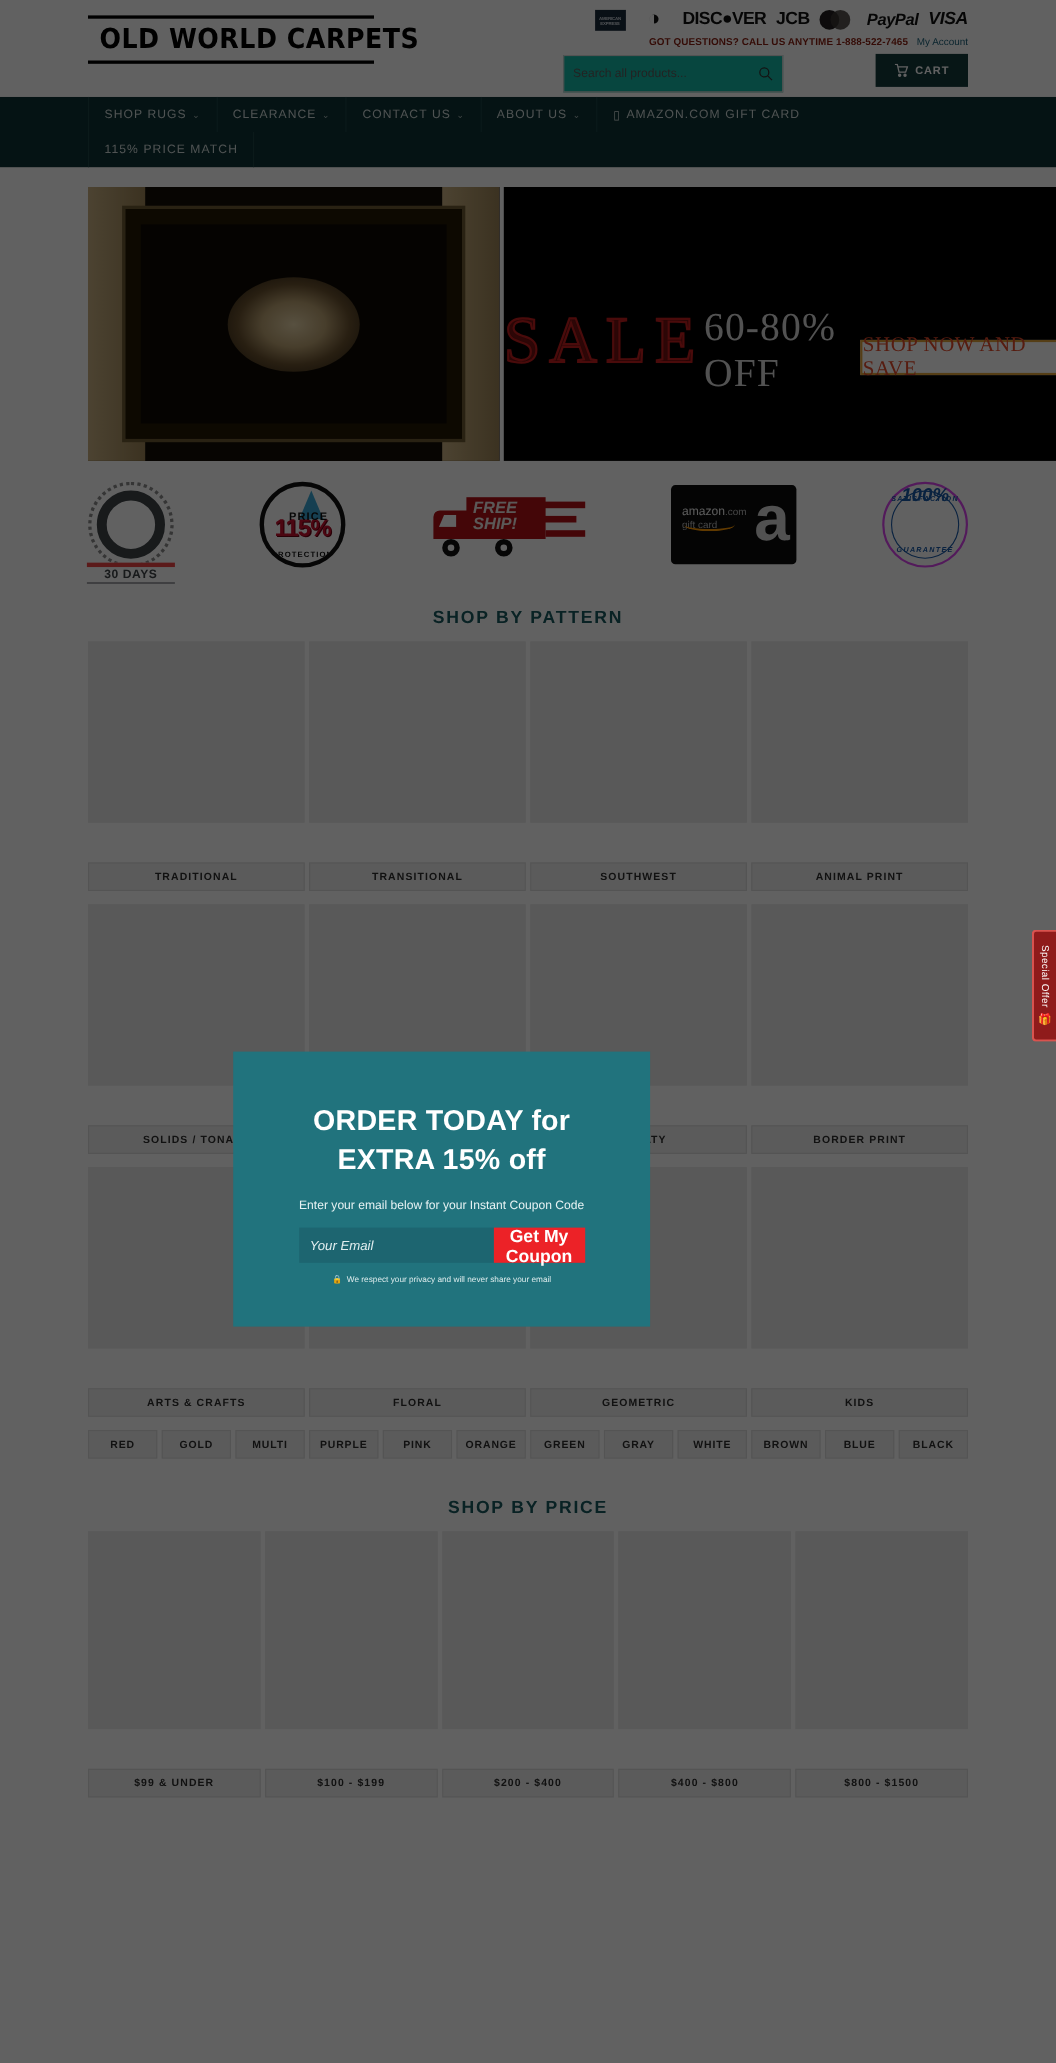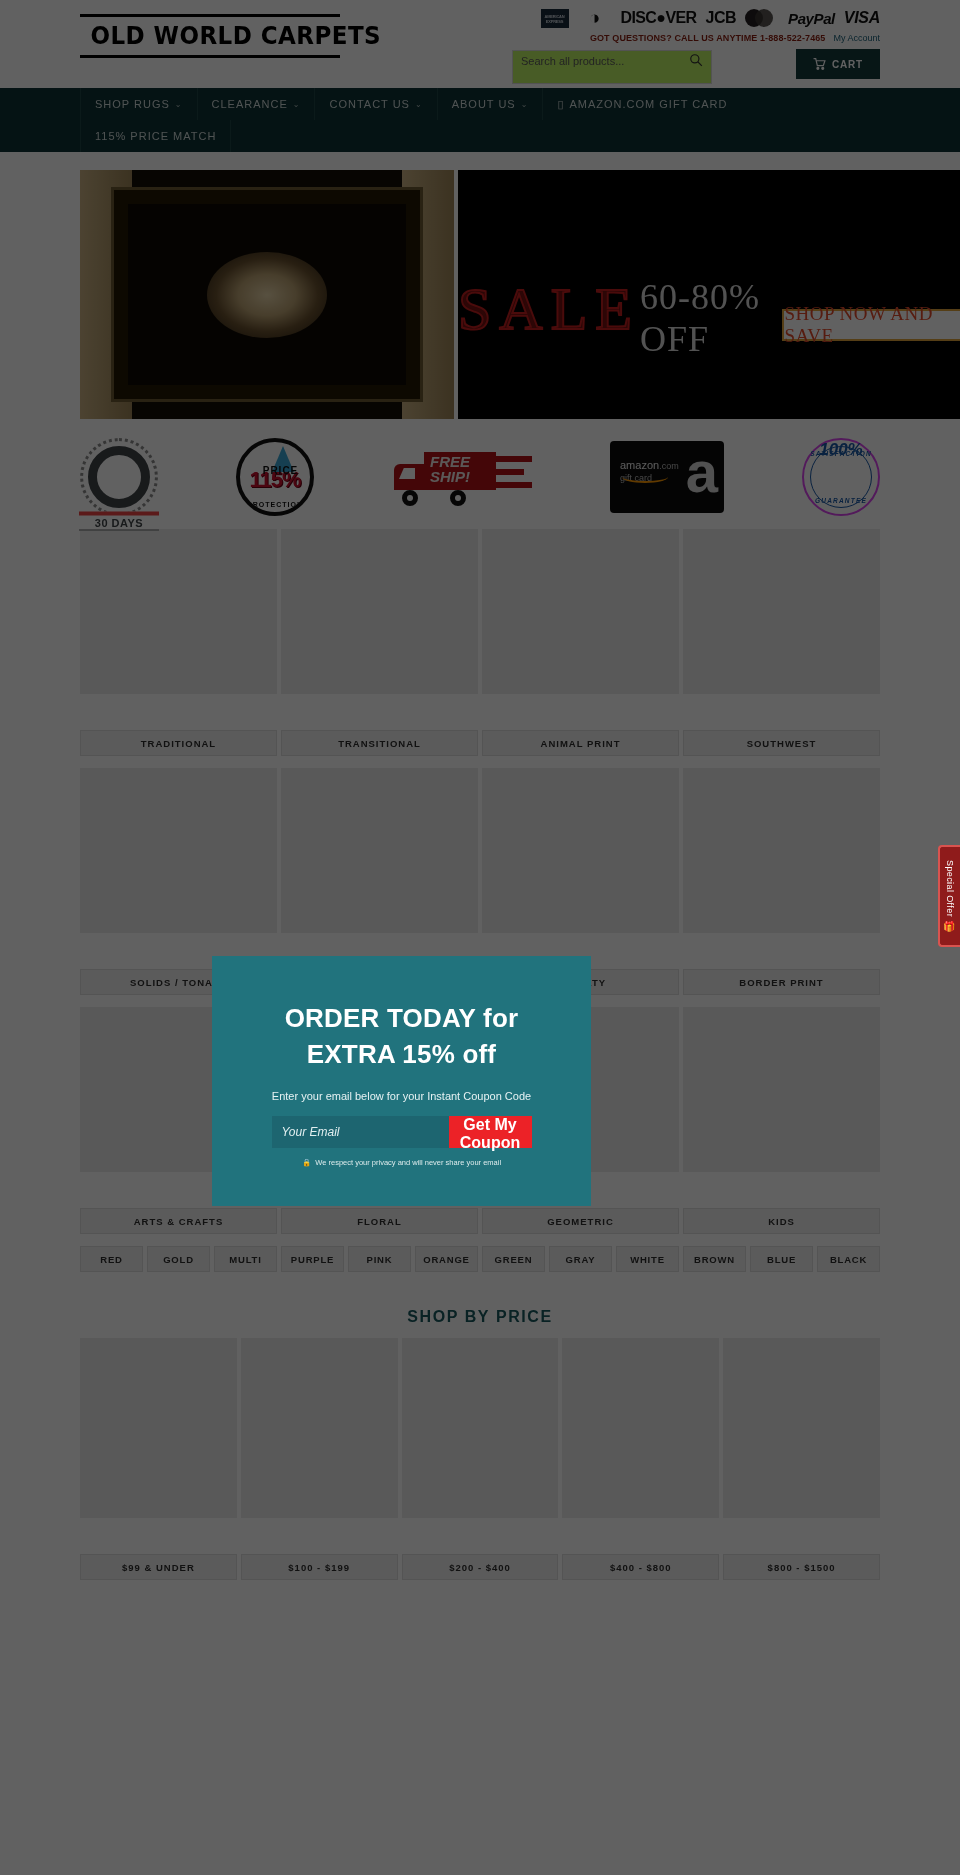--- a/index.html
+++ b/index.html
@@ -114,23 +114,23 @@
     text-decoration: none;
   }
 
   .search-wrap {
     position: absolute;
     right: 168px;
     top: 50px;
     width: 200px;
     height: 28px;
     border: 1px solid #d9d9d9;
-    background: #bef264;
-    display: flex;
-    align-items: flex-end;
+    background: #14b8a6;
+    display: flex;
+    align-items: center;
     padding: 16px 8px;
   }
   .search-input {
     border: 0;
     outline: 0;
     flex: 1;
     font-size: 11px;
     color: #4a4a4a;
     font-family: "Liberation Sans", sans-serif;
     background: transparent;
@@ -707,37 +707,38 @@
       <div class="badge-sat">
         <div class="bs-ring"></div>
         <div class="bs-top">SATISFACTION</div>
         <div class="bs-num">100%</div>
         <div class="bs-bot">GUARANTEE</div>
       </div>
     </div>
 
   </div>
 
+  <div class="section-title">SHOP BY PATTERN</div>
 
   <div class="tile-grid">
     <div class="tile">
       <div class="tile-img"></div>
       <div class="tile-label">TRADITIONAL</div>
     </div>
     <div class="tile">
       <div class="tile-img"></div>
       <div class="tile-label">TRANSITIONAL</div>
     </div>
     <div class="tile">
       <div class="tile-img"></div>
+      <div class="tile-label">SOUTHWEST</div>
+    </div>
+    <div class="tile">
+      <div class="tile-img"></div>
       <div class="tile-label">ANIMAL PRINT</div>
-    </div>
-    <div class="tile">
-      <div class="tile-img"></div>
-      <div class="tile-label">SOUTHWEST</div>
     </div>
   </div>
 
   <div class="tile-grid">
     <div class="tile">
       <div class="tile-img"></div>
       <div class="tile-label">SOLIDS / TONALS</div>
     </div>
     <div class="tile">
       <div class="tile-img"></div>

